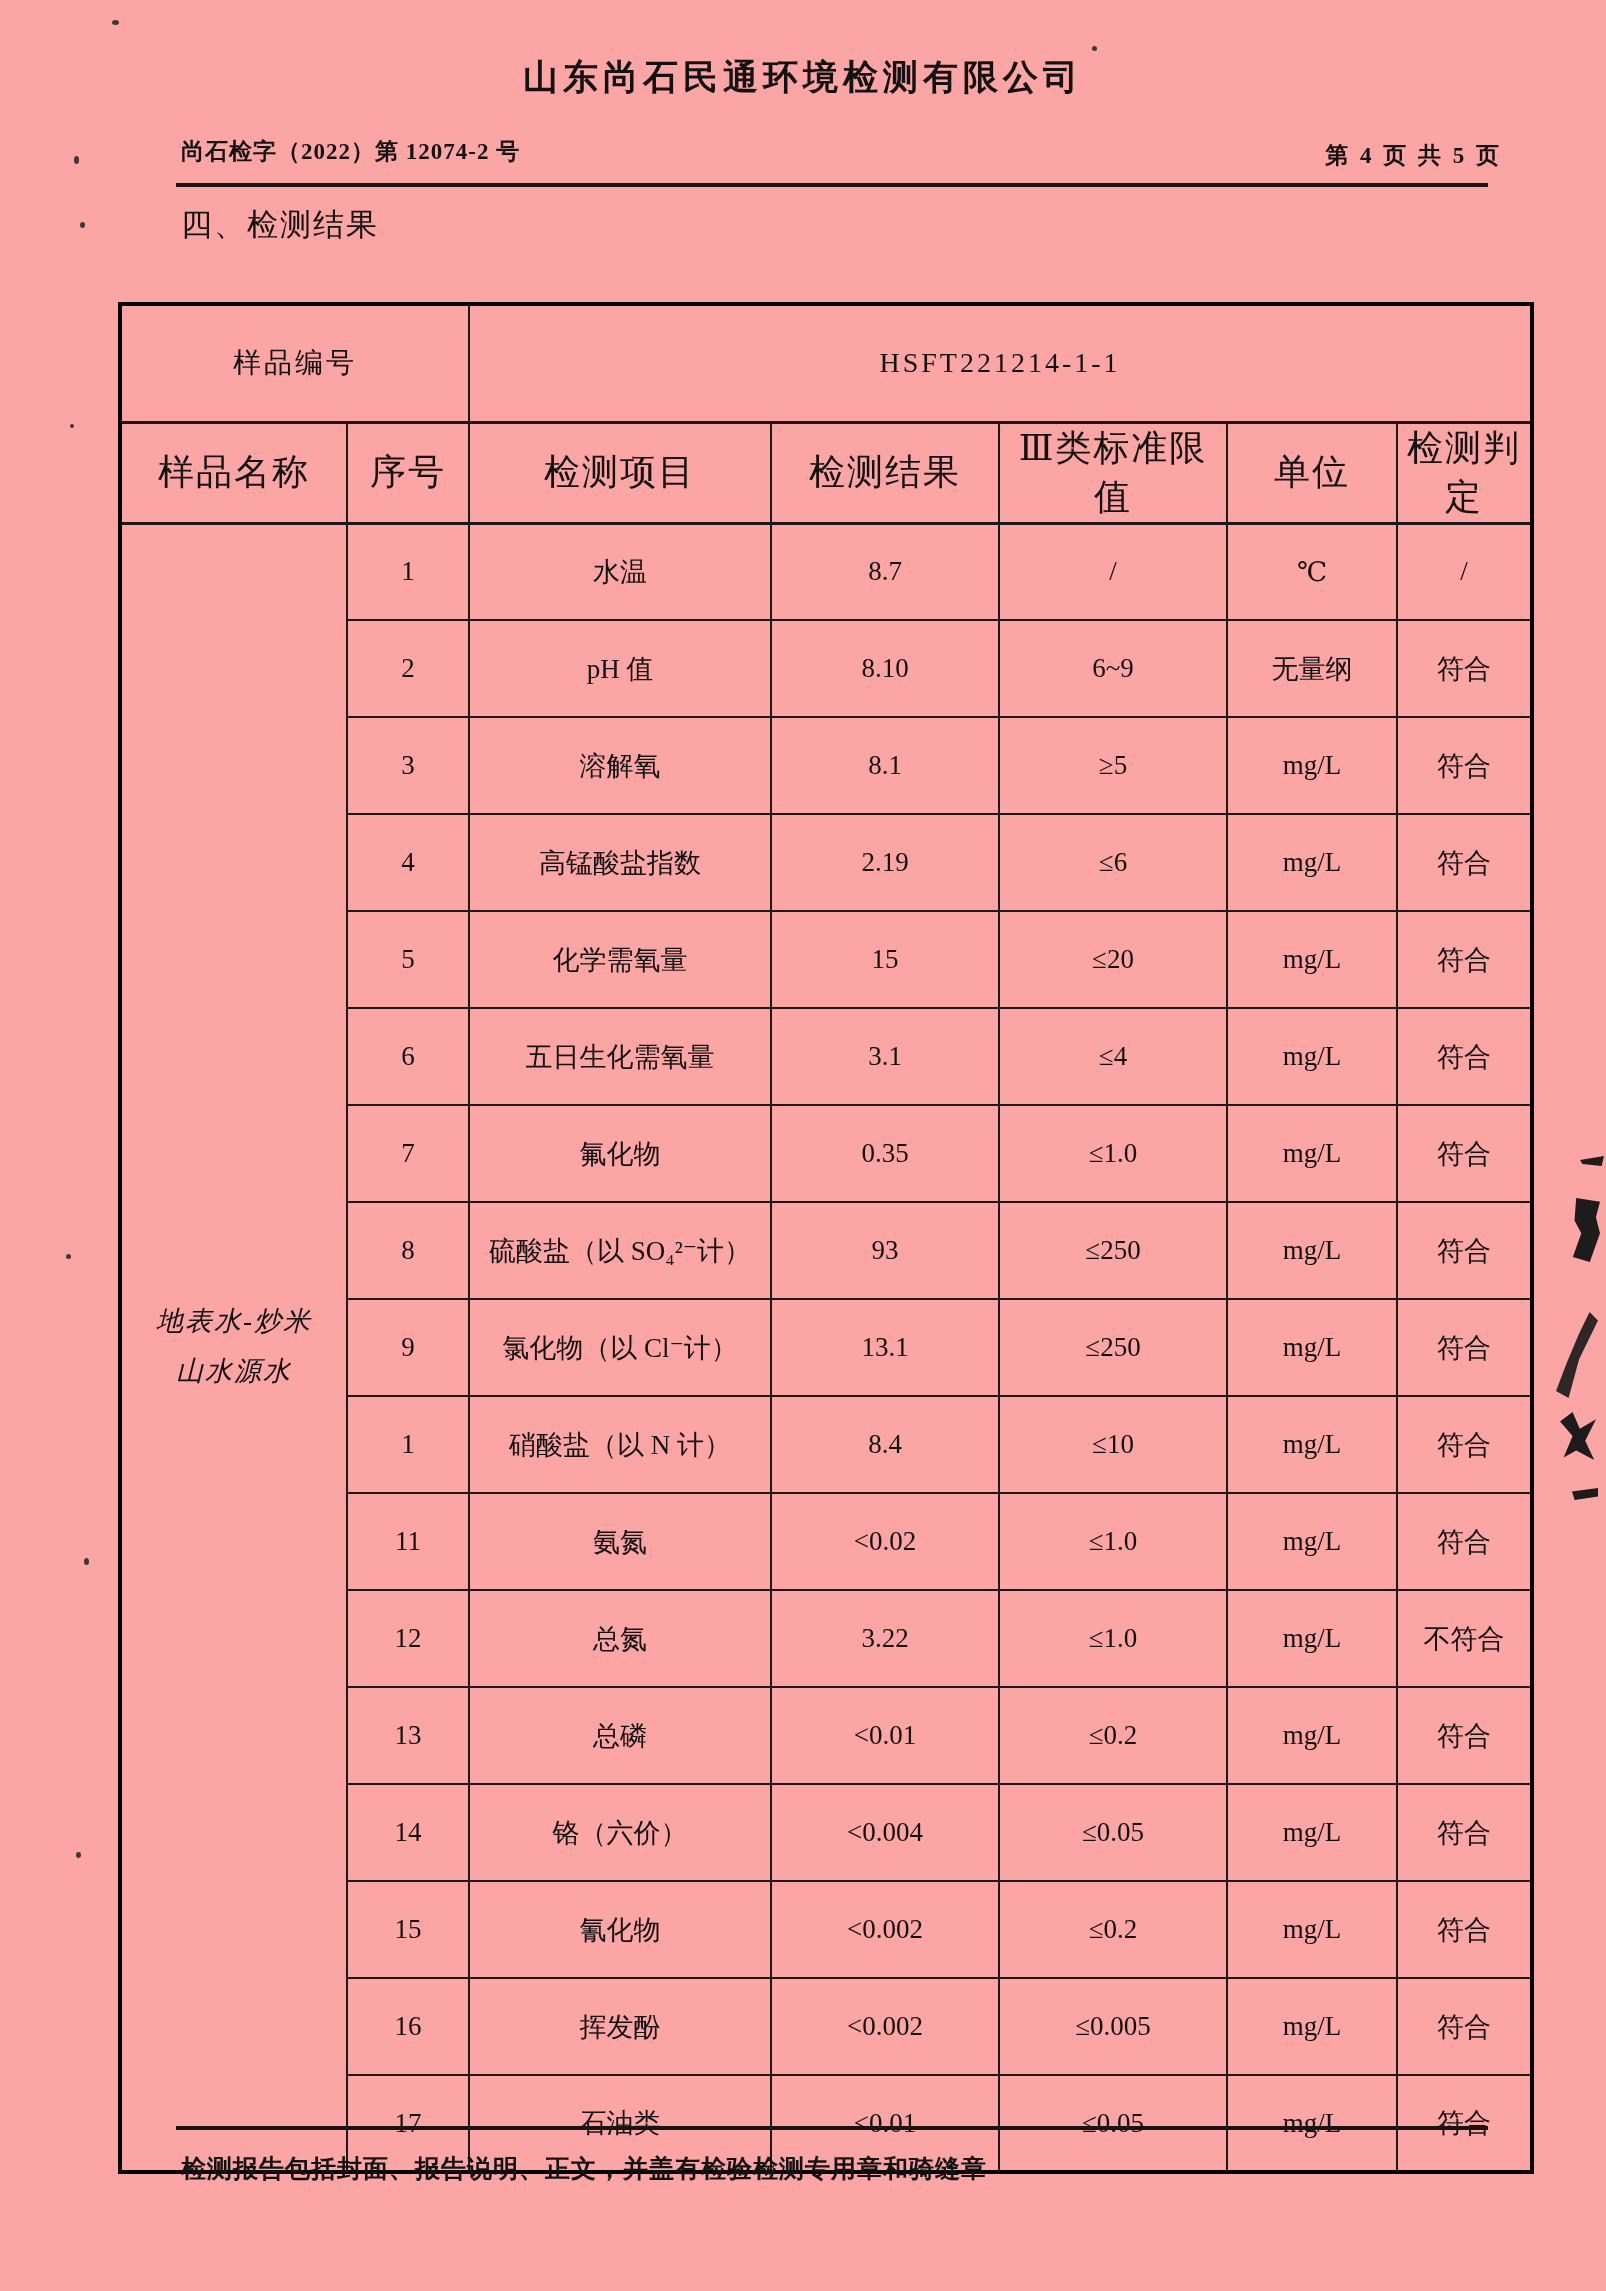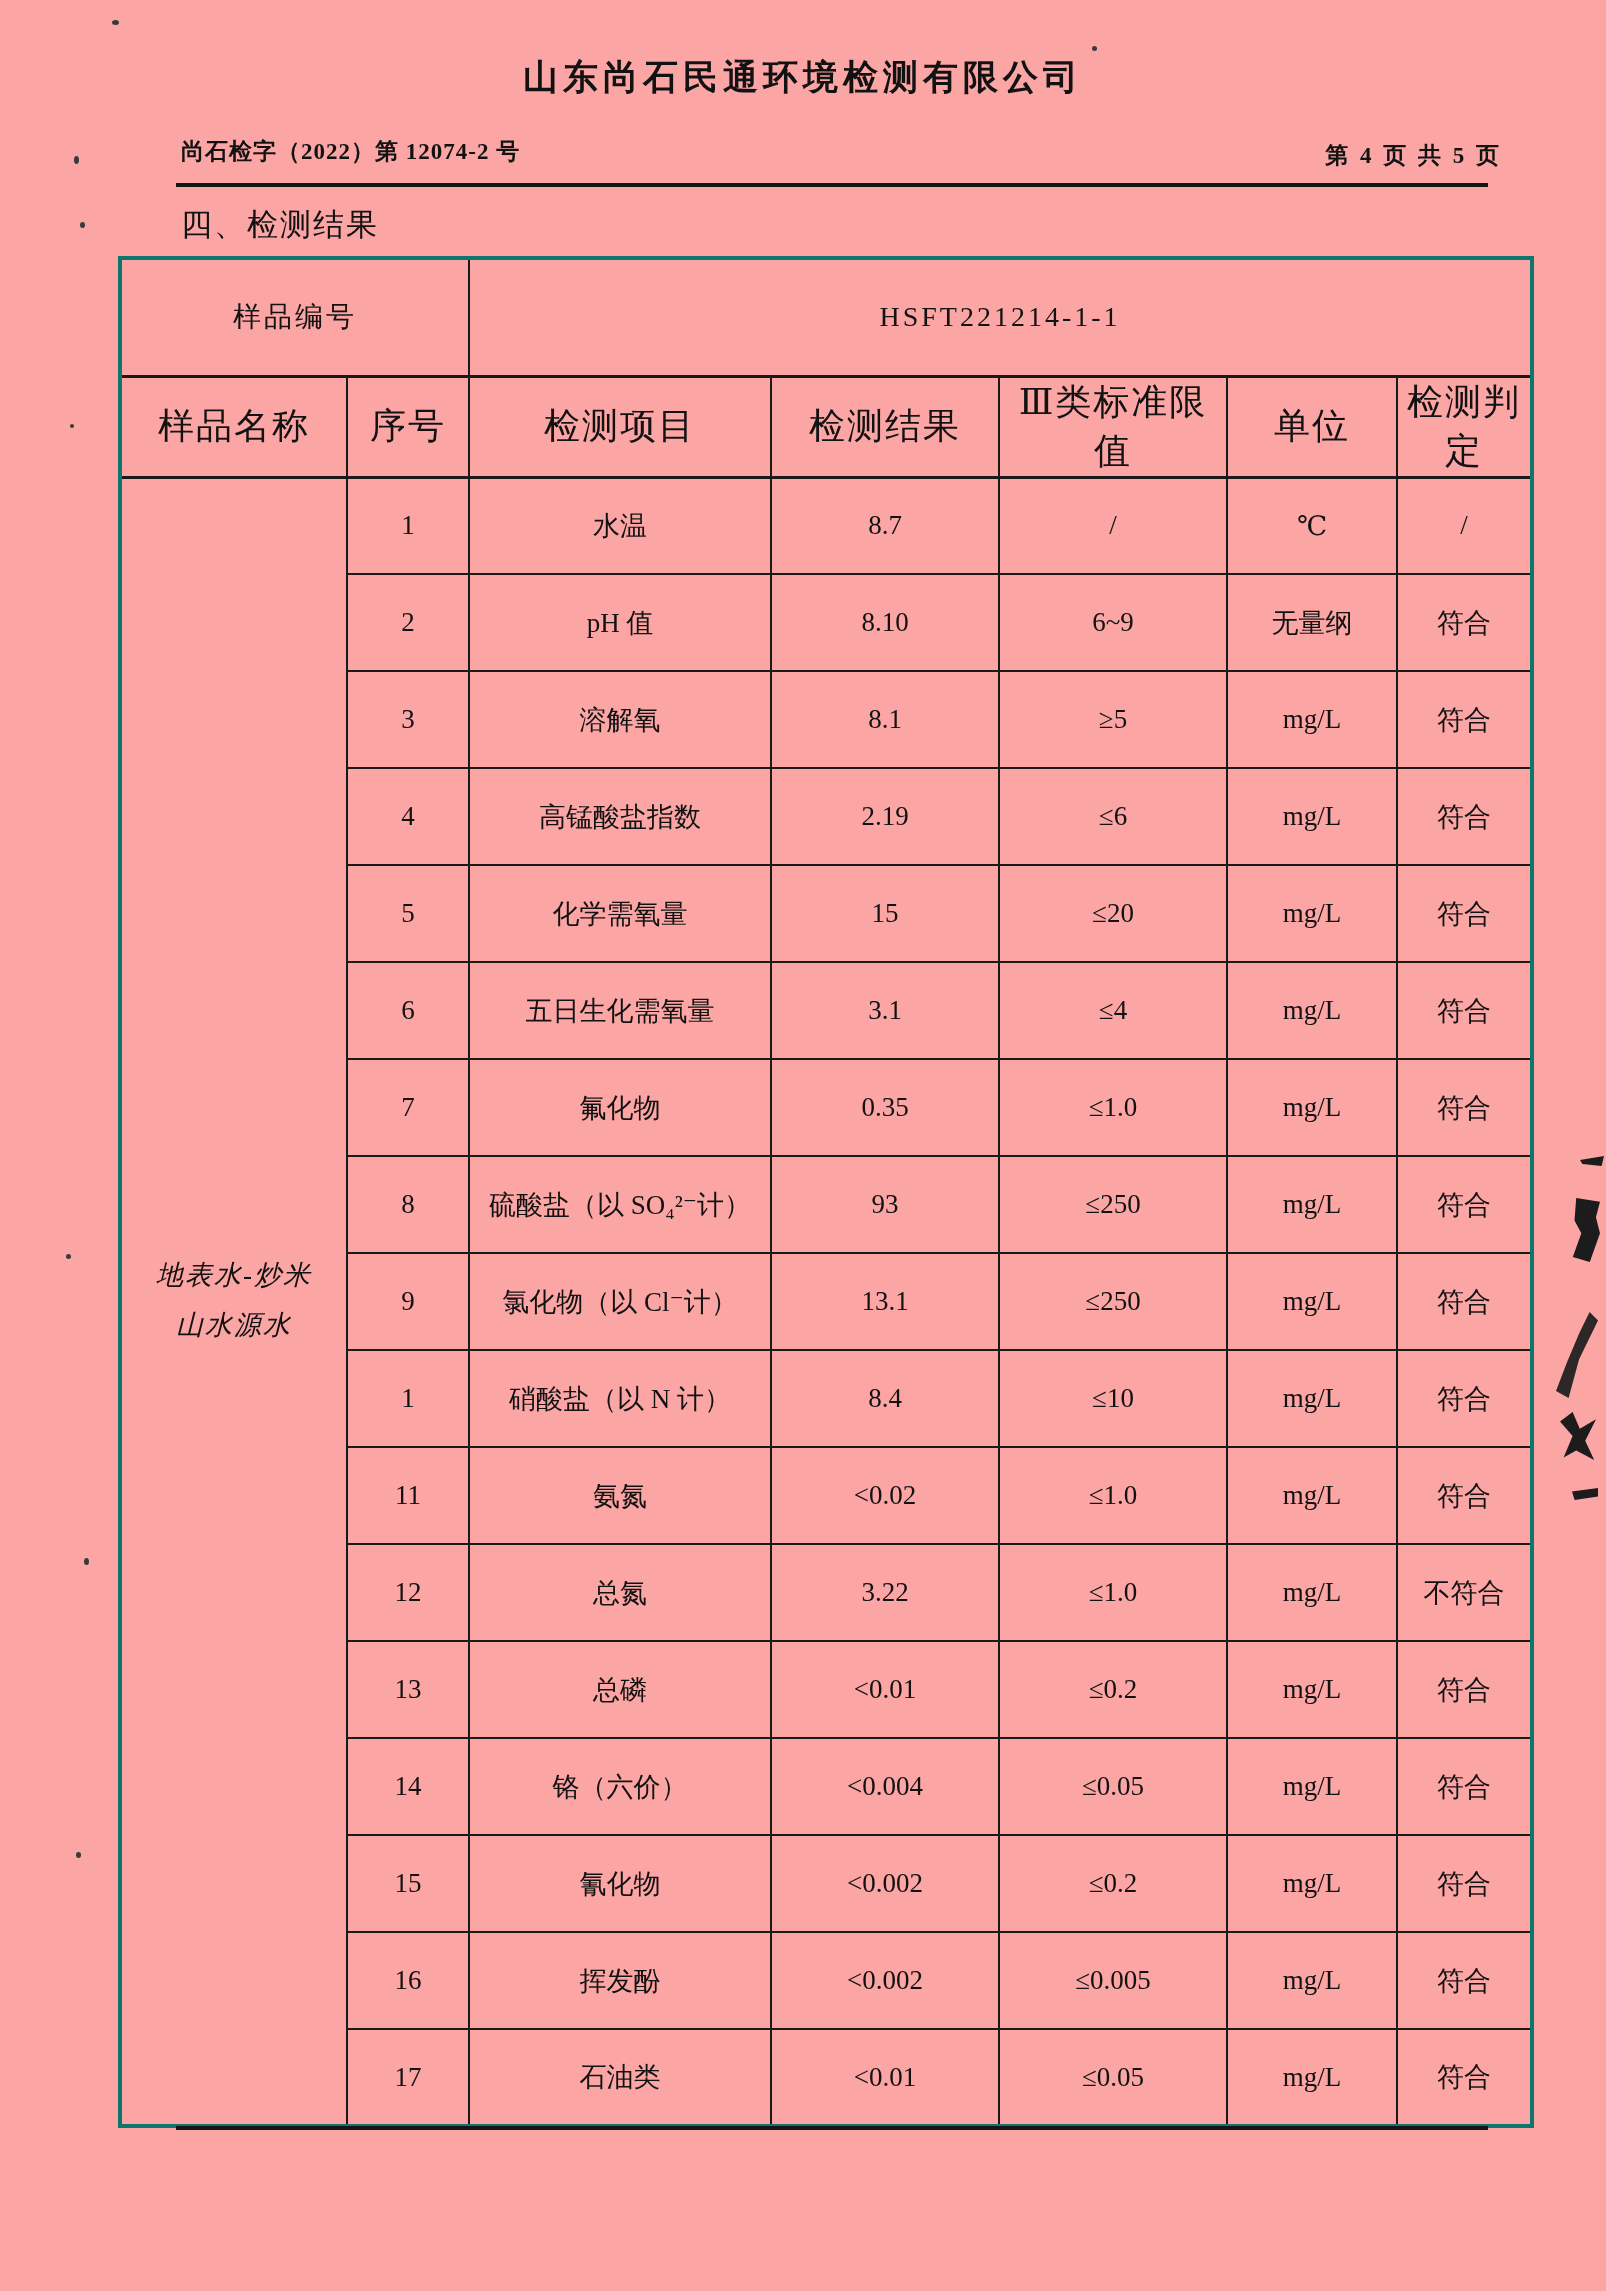--- a/index.html
+++ b/index.html
@@ -57,21 +57,21 @@
     border-collapse: collapse;
     table-layout: fixed;
     font-size: 27px;
   }
   table.results-table td {
     border: 2px solid #1a1a1a;
     text-align: center;
     vertical-align: middle;
     padding: 0 4px;
   }
-  table.results-table { border: 4px solid #0f766e; }
+  table.results-table { border: 4px solid #000000; margin-top: 46px; }
   tr.sample-id-row { height: 118px; }
   tr.sample-id-row td { font-size: 28px; letter-spacing: 3px; border-bottom-width: 3px; }
   tr.header-row { height: 82px; }
   tr.header-row td { font-size: 36px; letter-spacing: 2px; border-bottom-width: 3px; }
   tr.result-row { height: 97px; }
   td.sample-name-cell { letter-spacing: 2px; }
   .sample-name-inner { width: 158px; margin: 0 auto; line-height: 1.85; text-align: center; font-style: italic; }
   .sample-id-value { letter-spacing: 1px; }
   .footer-rule {
     position: absolute;
@@ -278,20 +278,21 @@
           <td>石油类</td>
           <td>&lt;0.01</td>
           <td>≤0.05</td>
           <td>mg/L</td>
           <td>符合</td>
         </tr>
       </tbody>
   </table>
 
   <div class="footer-rule"></div>
+  <div class="footer-note">检测报告包括封面、报告说明、正文，并盖有检验检测专用章和骑缝章</div>
 
   <div class="artifact frag-1"></div>
   <div class="artifact frag-2"></div>
   <div class="artifact frag-3"></div>
   <div class="artifact frag-4"></div>
   <div class="artifact frag-5"></div>
   <div class="speck s1"></div>
   <div class="speck s2"></div>
   <div class="speck s3"></div>
   <div class="speck s4"></div>

